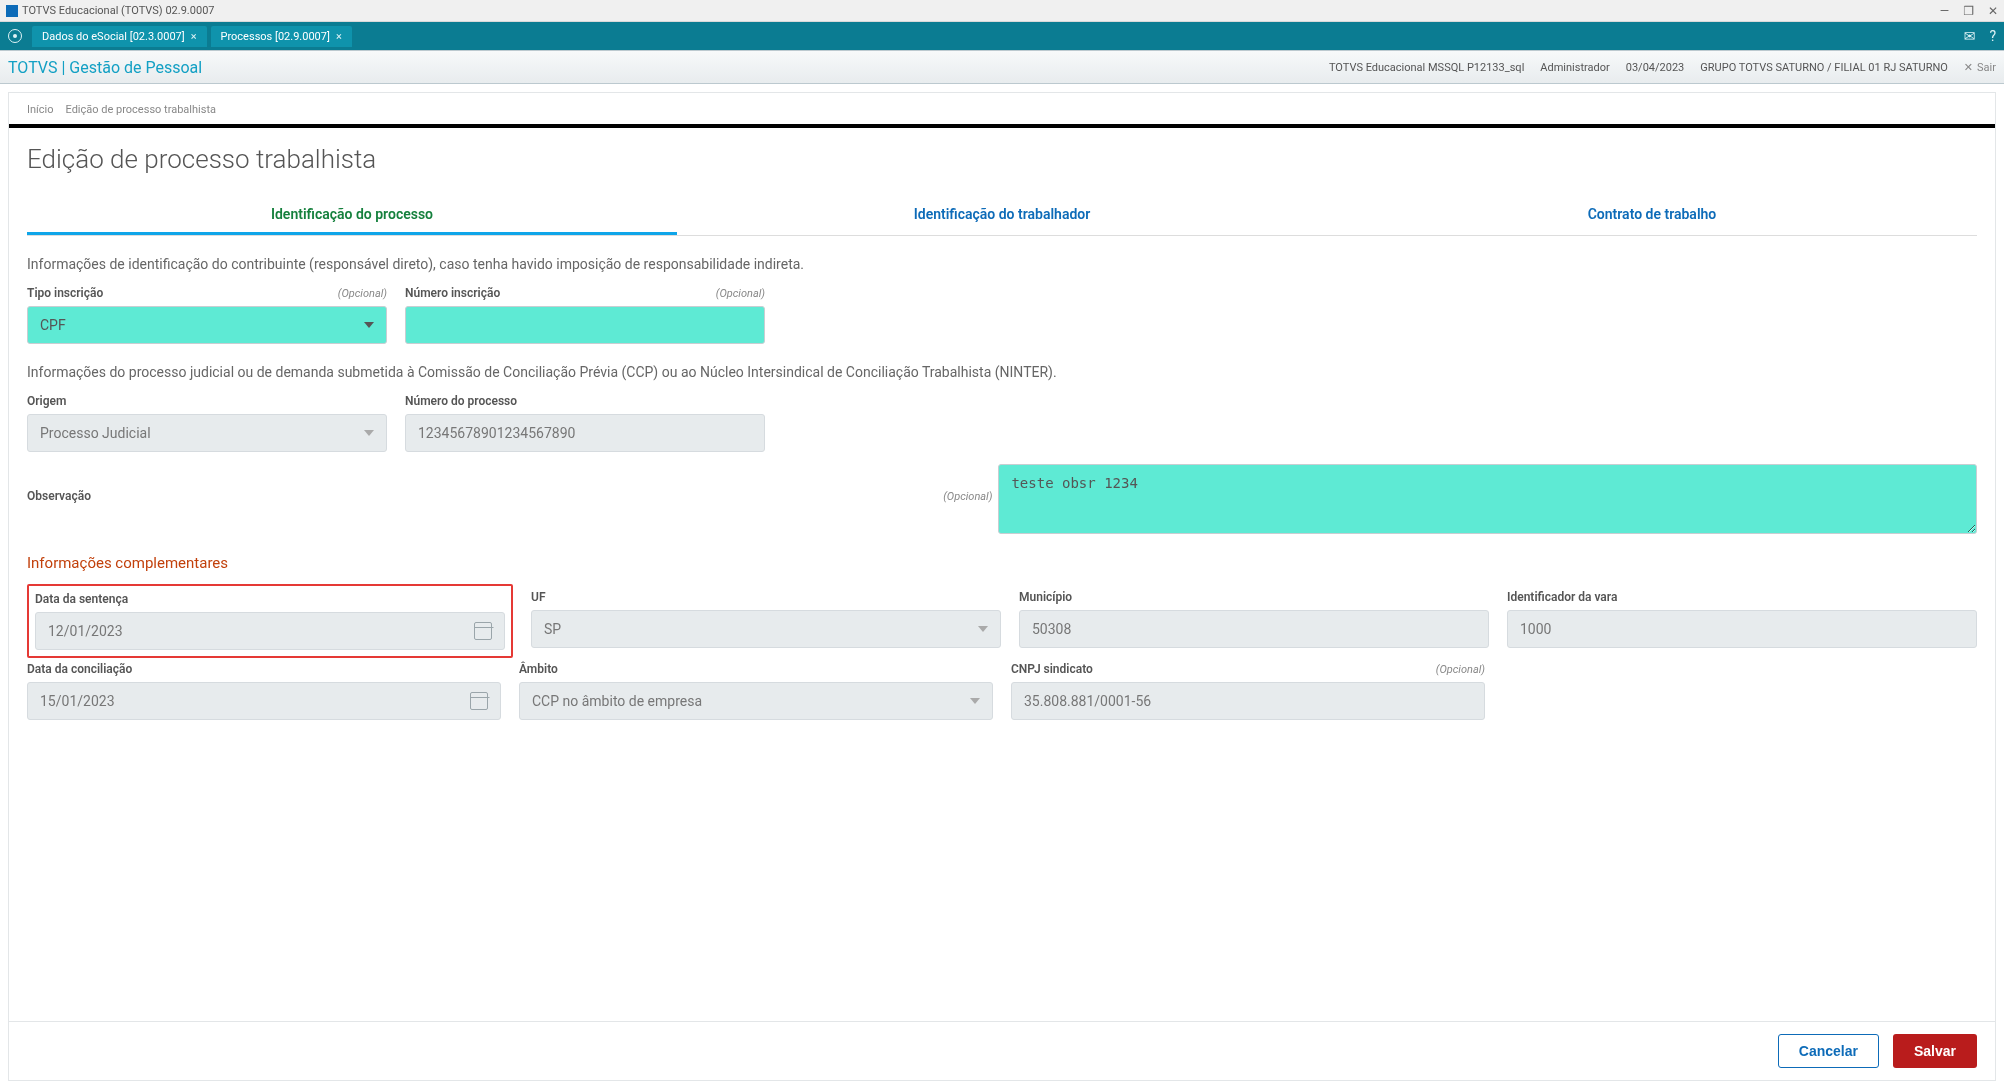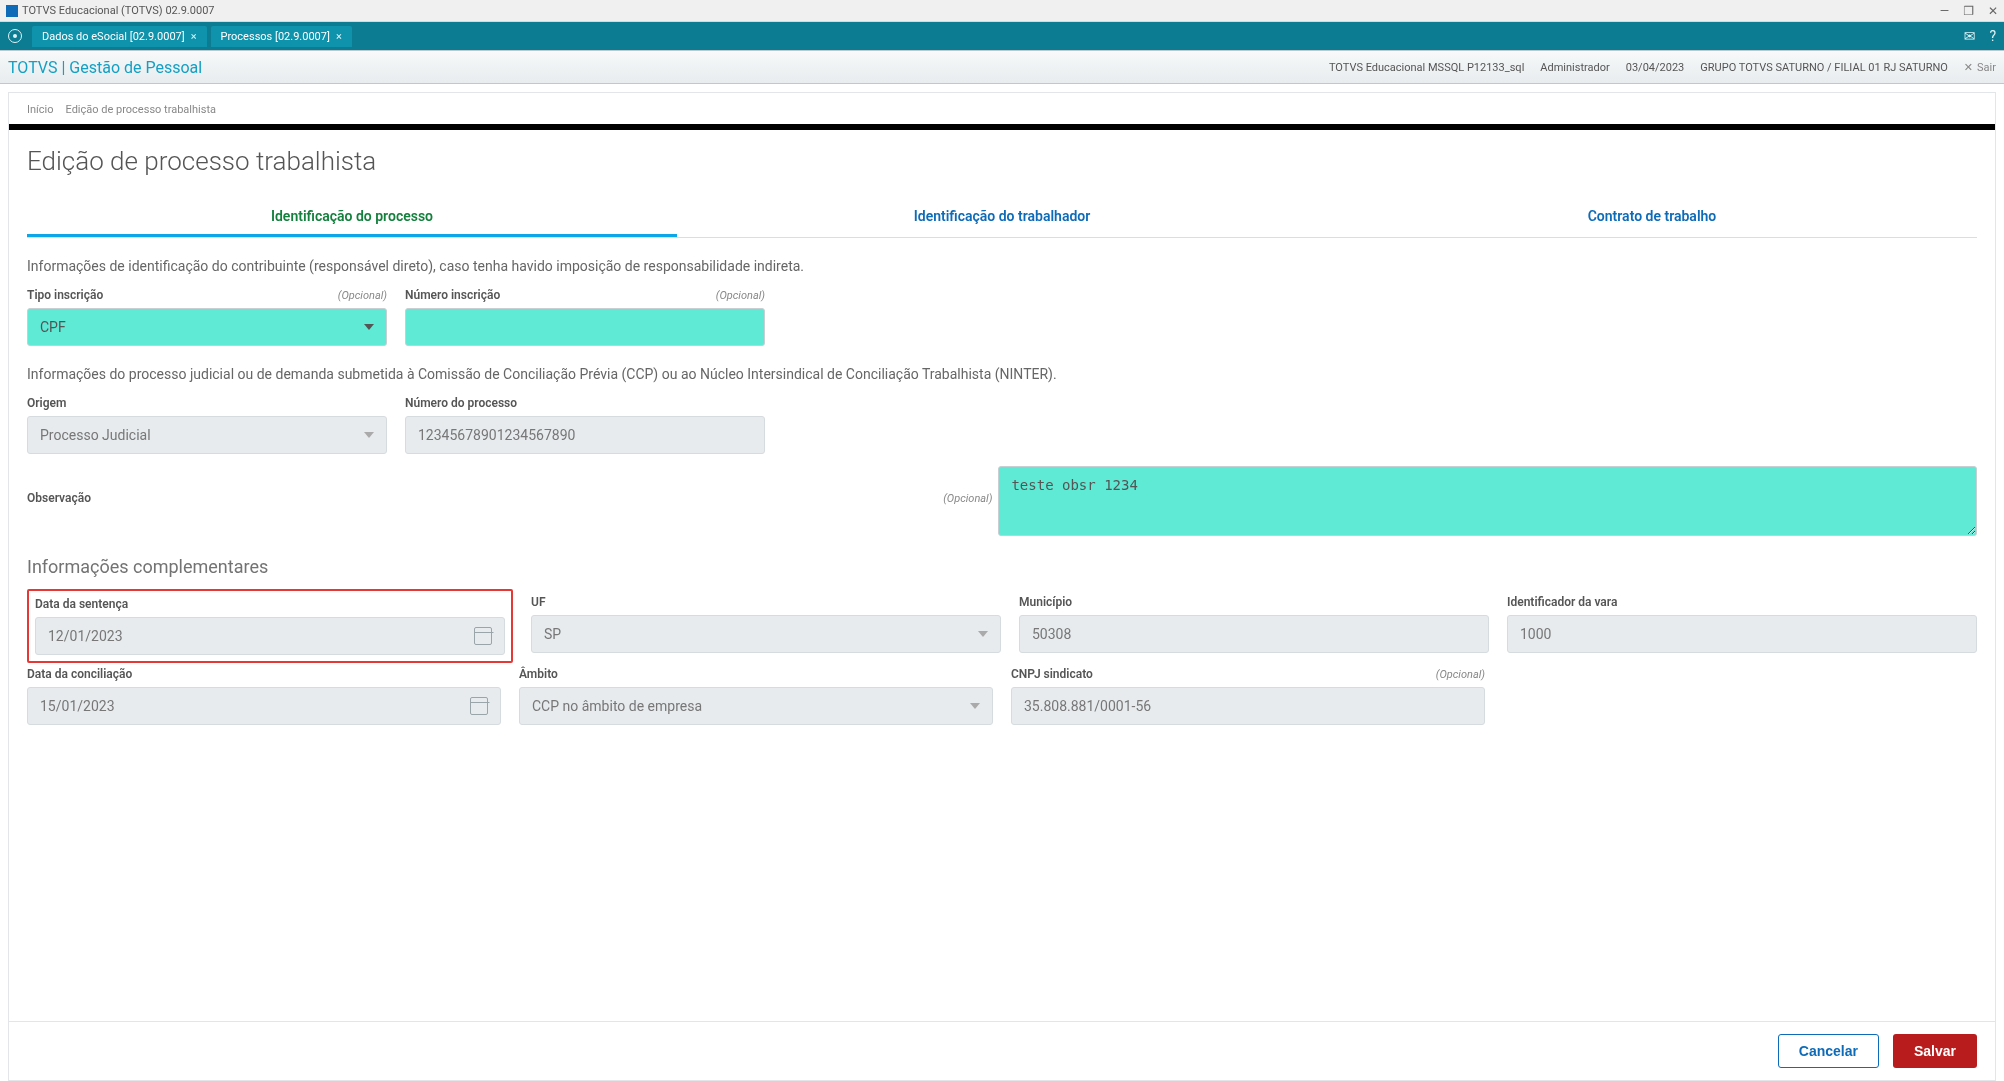--- a/index.html
+++ b/index.html
@@ -20,28 +20,28 @@
   .ribbon-target-icon { width: 14px; height: 14px; border: 1.5px solid #dff3f6; border-radius: 50%; position: relative; }
   .ribbon-target-icon::after { content: ""; position: absolute; width: 4px; height: 4px; background: #dff3f6; border-radius: 50%; left: 3.5px; top: 3.5px; }
   
   .header { height: 34px; background: linear-gradient(#f7f9fa, #e8ecee); border-top: 1px solid #bcc9cf; border-bottom: 1px solid #bcc9cf; display: flex; align-items: center; justify-content: space-between; padding: 0 8px; }
   .header-title { color: #13a0c4; font-size: 16px; font-weight: 400; }
   .header-right { display: flex; align-items: center; gap: 16px; font-size: 11px; color: #555; }
   .header-right .logout { color: #888; display: flex; align-items: center; gap: 4px; }
   
   .page-body { padding: 8px 8px 0 8px; height: calc(100% - 22px - 28px - 34px); display: flex; flex-direction: column; }
   .page-card { background: #fff; border: 1px solid #e3e6e8; flex: 1; display: flex; flex-direction: column; min-height: 0; }
-  .breadcrumb { padding: 10px 18px 8px 18px; font-size: 11px; color: #888; border-bottom: 6px solid #000000; display: flex; gap: 12px; }
+  .breadcrumb { padding: 10px 18px 8px 18px; font-size: 11px; color: #888; border-bottom: 4px solid #000000; display: flex; gap: 12px; }
   .content { padding: 8px 18px 0 18px; flex: 1; overflow: auto; }
   .page-title { font-size: 26px; font-weight: 300; color: #555; margin: 8px 0 18px 0; }
   .tabs { display: flex; border-bottom: 1px solid #ddd; }
   .tab { flex: 1; text-align: center; padding: 14px 0 10px 0; color: #0d6bb8; font-size: 14px; font-weight: 600; cursor: pointer; }
   .tab.active { border-bottom: 3px solid #0ea5e9; color: #15803d; }
   .section-text { margin: 20px 0 14px 0; font-size: 14px; color: #666; }
-  .section-title { margin: 20px 0 12px 0; font-size: 18px; color: #737373; }
+  .section-title { margin: 20px 0 12px 0; font-size: 15px; color: #c2410c; }
   .form-row { display: flex; gap: 18px; margin-bottom: 12px; }
   .form-group { display: flex; flex-direction: column; }
   .w360 { width: 360px; }
   .label-row { display: flex; justify-content: space-between; align-items: center; margin-bottom: 6px; }
   .form-label { font-size: 12px; font-weight: 600; color: #555; }
   .optional { font-size: 11px; color: #888; font-style: italic; }
   .input, .select, .textarea { border: 1px solid #c8ced2; border-radius: 3px; background: #5eead4; font-size: 14px; padding: 0 12px; height: 38px; color: #555; }
   .textarea { height: 70px; padding: 10px 12px; resize: both; }
   .select { display: flex; align-items: center; justify-content: space-between; }
   .disabled { background: #e7ebed; border-color: #d6dbdf; color: #777; }
@@ -72,21 +72,21 @@
     <span>❐</span>
     <span>✕</span>
   </div>
 </div>
 
 <div class="ribbon">
   <div class="ribbon-left">
     <span class="ribbon-target-icon"></span>
     <div class="ribbon-tabs">
       <div class="ribbon-tab">
-        <span>Dados do eSocial [02.9.0007]</span>
+        <span>Dados do eSocial [02.3.0007]</span>
         <span class="ribbon-tab-close">×</span>
       </div>
       <div class="ribbon-tab">
         <span>Processos [02.9.0007]</span>
         <span class="ribbon-tab-close">×</span>
       </div>
     </div>
   </div>
   <div class="ribbon-icons">
     <span>✉</span>

